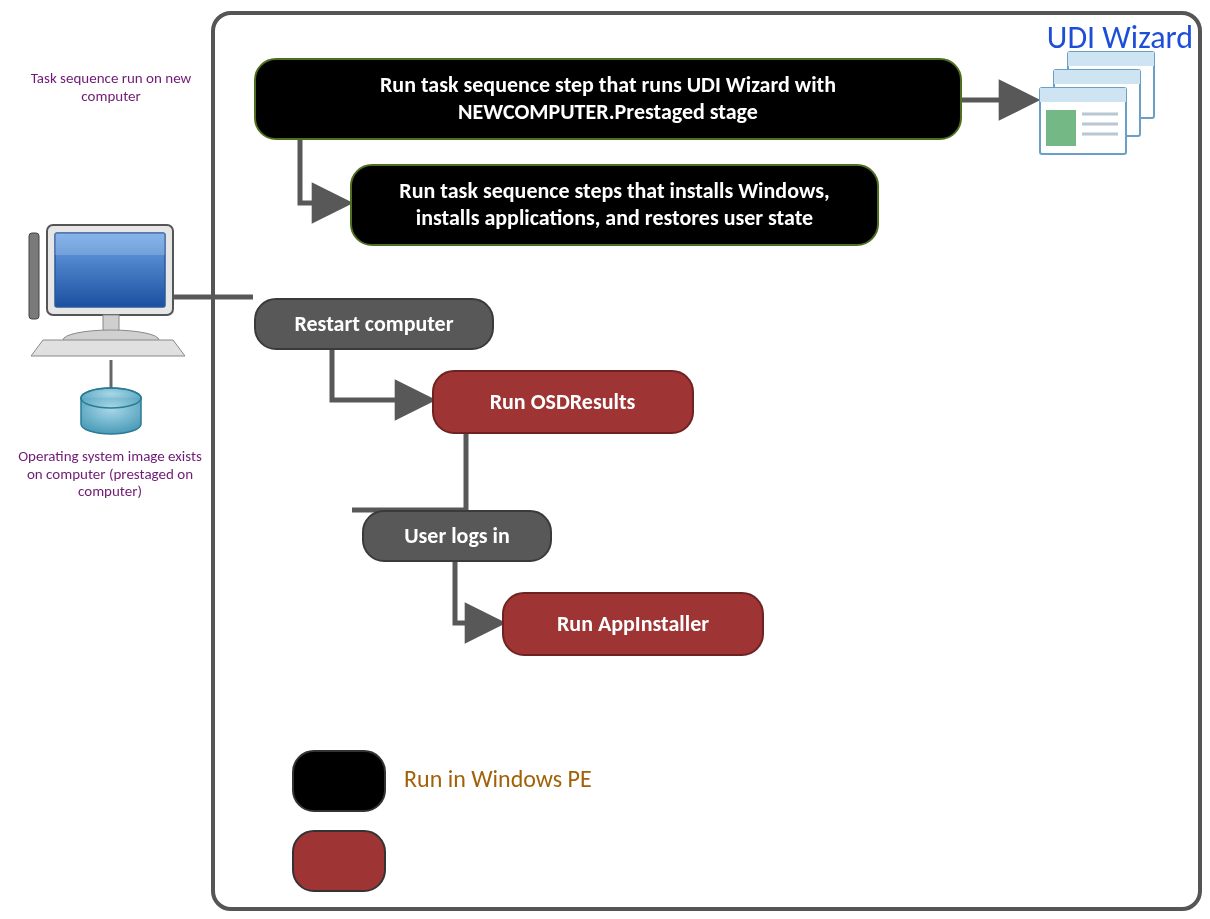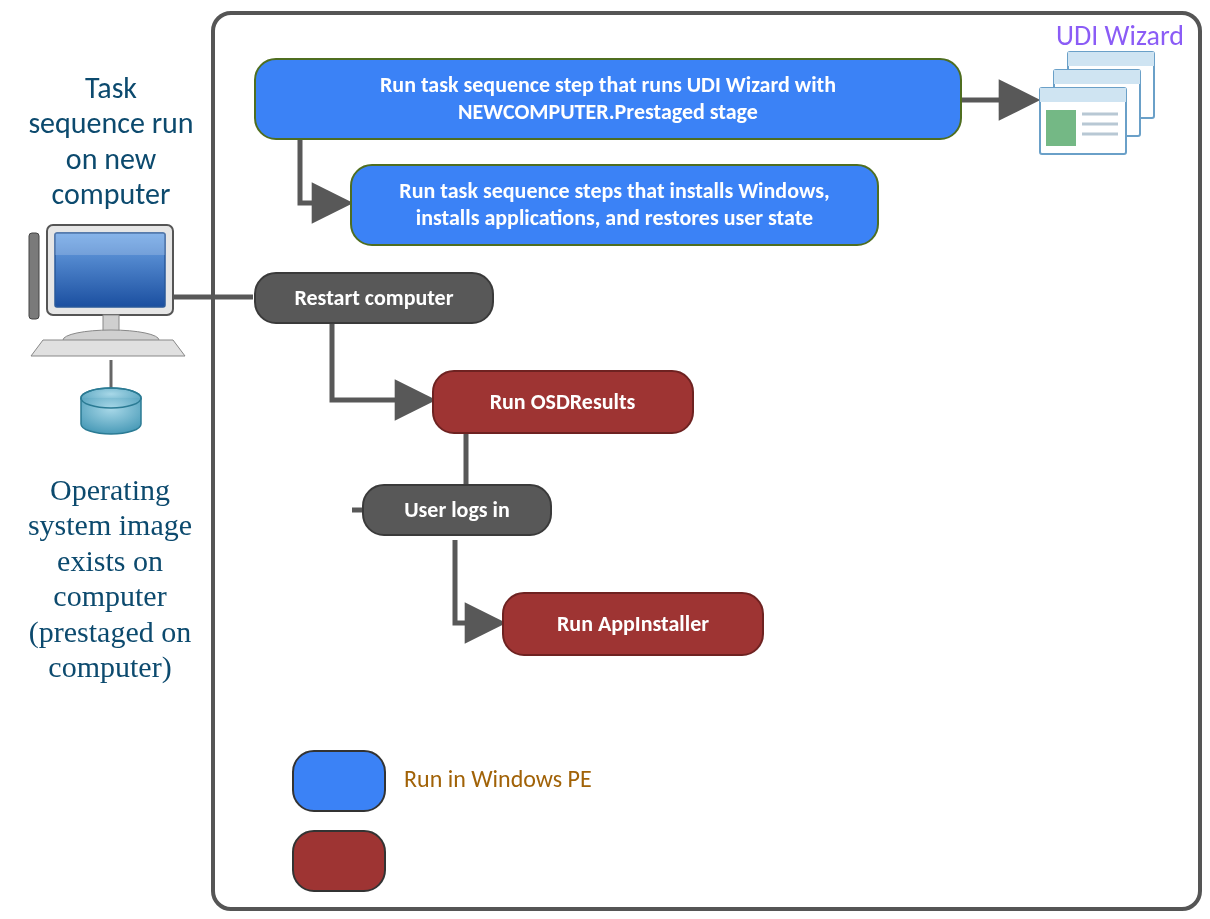--- a/index.html
+++ b/index.html
@@ -9,47 +9,47 @@
     color: #333;
   }
   #stage {
     position: relative;
     width: 1210px;
     height: 919px;
   }
   svg { position: absolute; top: 0; left: 0; }
   .abs { position: absolute; }
   .side-text {
-    font-size: 30px;
+    font-size: 15px;
     line-height: 1.18;
-    color: #0c4a6e;
+    color: #701a75;
     text-align: center;
   }
   .label-udi {
-    font-size: 28px;
-    color: #8b5cf6;
+    font-size: 32px;
+    color: #1d4ed8;
     text-align: center;
   }
   .node-box {
     position: absolute;
     border-radius: 22px;
     border: 2.5px solid;
     color: #fff;
     font-size: 22px;
     font-weight: 600;
     display: flex;
     align-items: center;
     justify-content: center;
     text-align: center;
     padding: 6px 18px;
     box-sizing: border-box;
     line-height: 1.22;
   }
-  .green  { background: #3b82f6; border-color: #4F6E20; }
-  .gray   { background: #585858; border-color: #3A3A3A; }
+  .green  { background: #000000; border-color: #4F6E20; }
+  .gray   { background: #585858; border-color: #3A3A3A; margin-top: 26px; }
   .red    { background: #9E3433; border-color: #6E2221; }
   .legend-swatch {
     position: absolute;
     width: 90px; height: 58px;
     border-radius: 22px;
     border: 2.5px solid;
   }
   .legend-text {
     position: absolute;
     font-size: 24px;
@@ -133,21 +133,21 @@
         <rect x="6" y="22" width="30" height="36" fill="#74b885"></rect>
         <line x1="42" y1="26" x2="78" y2="26" stroke="#b8c8d4" stroke-width="3"></line>
         <line x1="42" y1="36" x2="78" y2="36" stroke="#b8c8d4" stroke-width="3"></line>
         <line x1="42" y1="46" x2="78" y2="46" stroke="#b8c8d4" stroke-width="3"></line>
       </g>
     </g>
   </svg>
 
   <div class="abs side-text" style="left:26px; top:70px; width:170px;">Task sequence run on new computer</div>
 
-  <div class="abs side-text" style="left:10px; top:472px; width:200px;font-family:Liberation Serif, serif;">Operating system image exists on computer (prestaged on computer)</div>
+  <div class="abs side-text" style="left:10px; top:448px; width:200px;">Operating system image exists on computer (prestaged on computer)</div>
 
   <div class="abs label-udi" style="left:1040px; top:18px; width:160px;">UDI Wizard</div>
 
   <div class="node-box green" style="left:254px; top:58px; width:708px; height:82px;">Run task sequence step  that runs UDI Wizard with NEWCOMPUTER.Prestaged  stage</div>
 
   <div class="node-box green" style="left:350px; top:164px; width:529px; height:82px;">Run task sequence steps that installs Windows, installs applications, and restores user state</div>
 
   <div class="node-box gray" style="left:254px; top:272px; width:240px; height:52px;">Restart computer</div>
 
   <div class="node-box red" style="left:432px; top:370px; width:262px; height:64px;padding-left:17px;">Run OSDResults</div>

